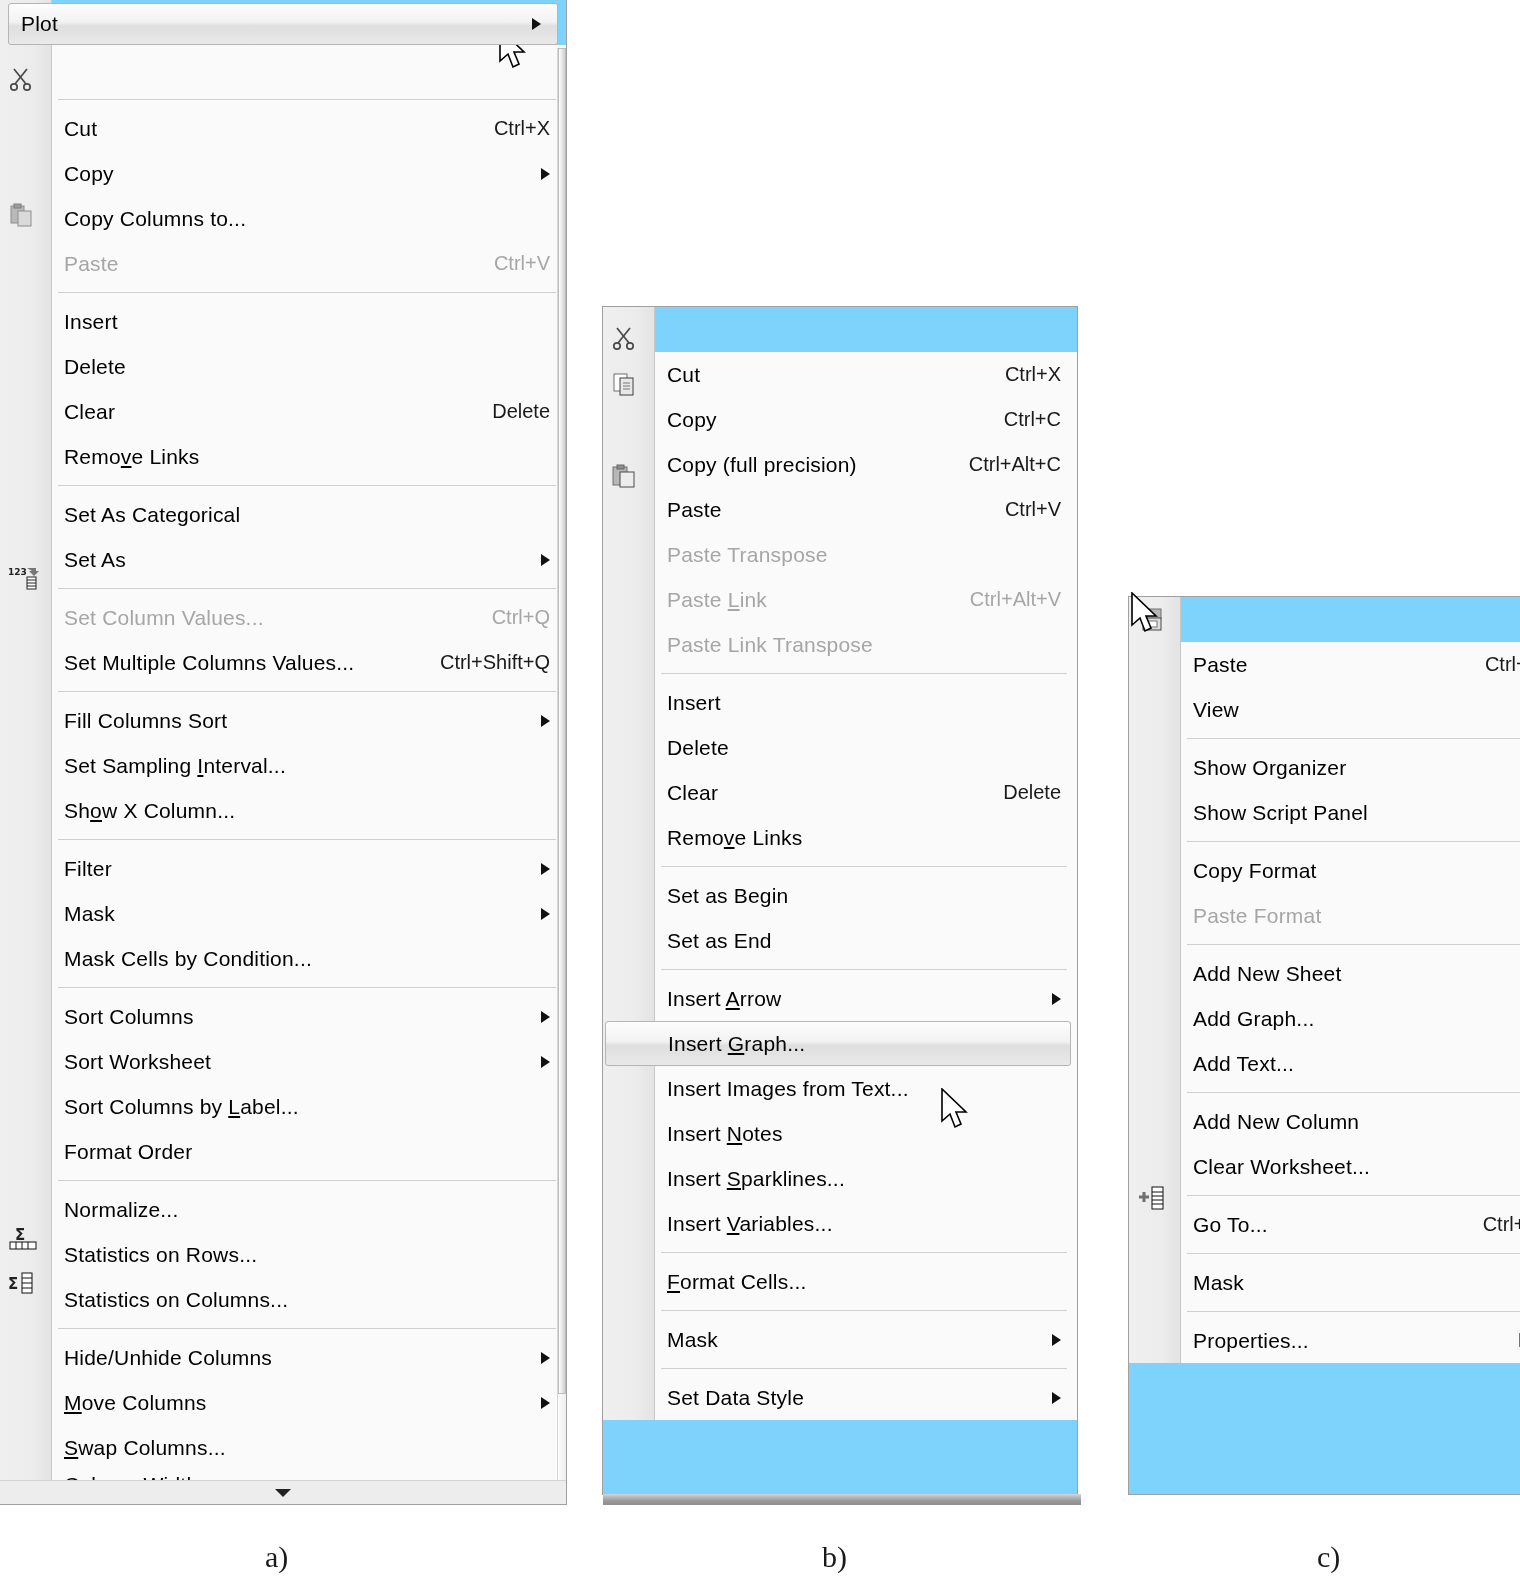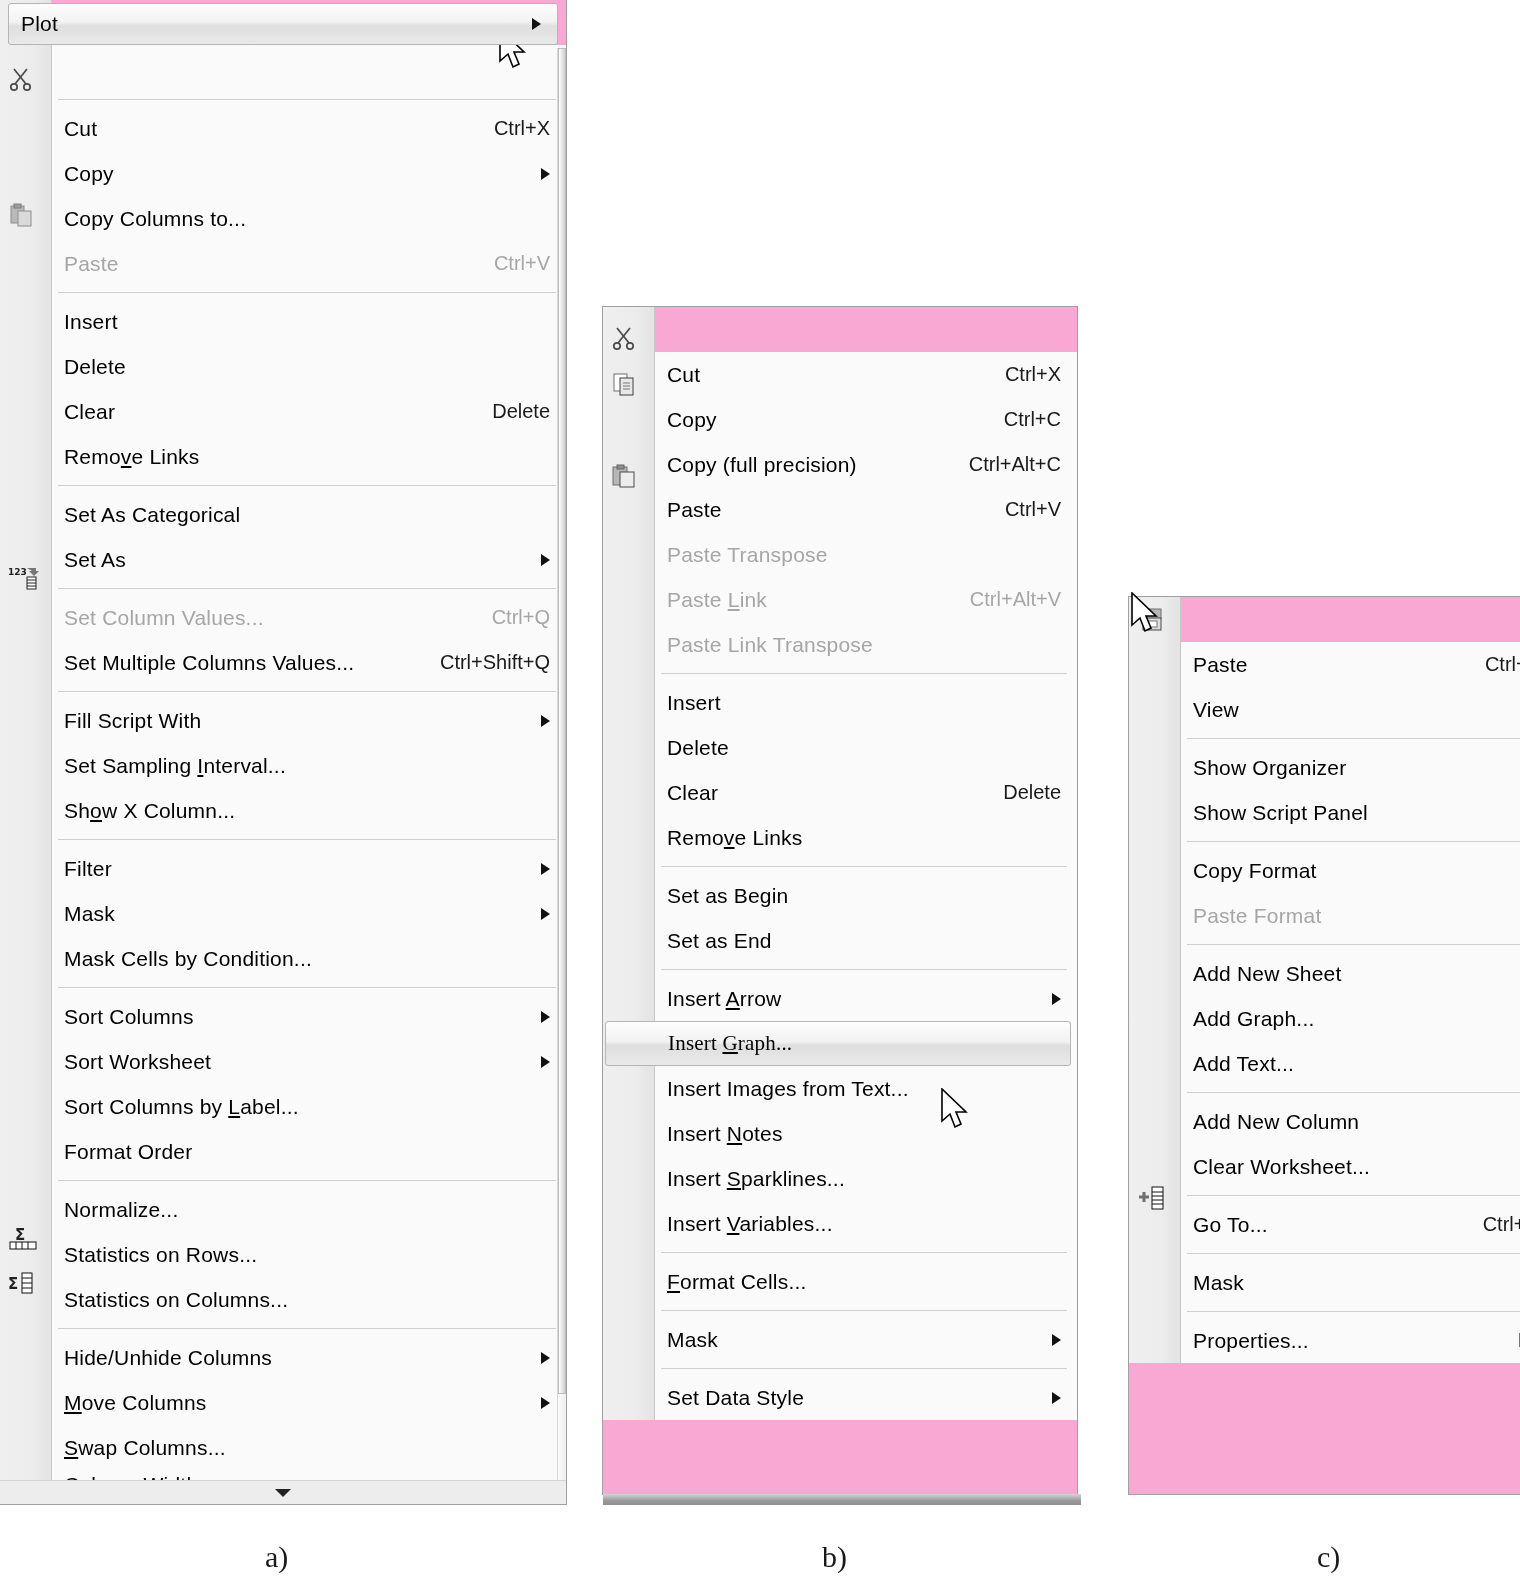--- a/index.html
+++ b/index.html
@@ -8,21 +8,21 @@
     width: 1520px; height: 1592px;
     background: #ffffff;
     font-family: "Liberation Sans", sans-serif;
     overflow: hidden;
   }
   .stage { position: relative; width: 1520px; height: 1592px; background: #fff; }
 
   
   .menu {
     position: absolute;
-    background: #f9a8d4;
+    background: #7dd3fc;
     border: 1px solid #a0a0a0;
     box-shadow: 0 0 0 0 transparent;
     font-size: 21px;
     color: #000;
   }
   .menu .body { display: flex; align-items: stretch; }
   .gutter {
     width: 52px;
     flex: 0 0 52px;
     background: linear-gradient(to right,#efefef 0%, #ececec 65%, #e3e3e3 100%);
@@ -97,21 +97,20 @@
     left: 602px; top: 306px; width: 476px; height: 1189px;
   }
   #menu-b .bshadow {
     position: absolute; left: 0; right: -4px; bottom: -11px; height: 11px;
     background: linear-gradient(to bottom,#d5d5d5,#9a9a9a 60%,#8e8e8e);
   }
   #menu-b .mi.hl {
     margin: 0 4px 0 -50px;
     width: 466px;
     padding-left: 62px;
-    font-family: Liberation Serif, serif;
   }
 
   
   #menu-c {
     left: 1128px; top: 596px; width: 430px; height: 899px;
   }
 
   
   .gicon {
     position: absolute; left: 8px; width: 36px; height: 34px;
@@ -241,21 +240,21 @@
           <div class="mi disabled">
             <span class="label">Set Column Values...</span>
             <span class="accel">Ctrl+Q</span>
           </div>
           <div class="mi">
             <span class="label">Set Multiple Columns Values...</span>
             <span class="accel">Ctrl+Shift+Q</span>
           </div>
           <div class="sep"></div>
           <div class="mi">
-            <span class="label">Fill Script With</span>
+            <span class="label">Fill Columns Sort</span>
             <span class="arrow"></span>
           </div>
           <div class="mi">
             <span class="label">Set Sampling <u>I</u>nterval...</span>
           </div>
           <div class="mi">
             <span class="label">Sh<u>o</u>w X Column...</span>
           </div>
           <div class="sep"></div>
           <div class="mi">

